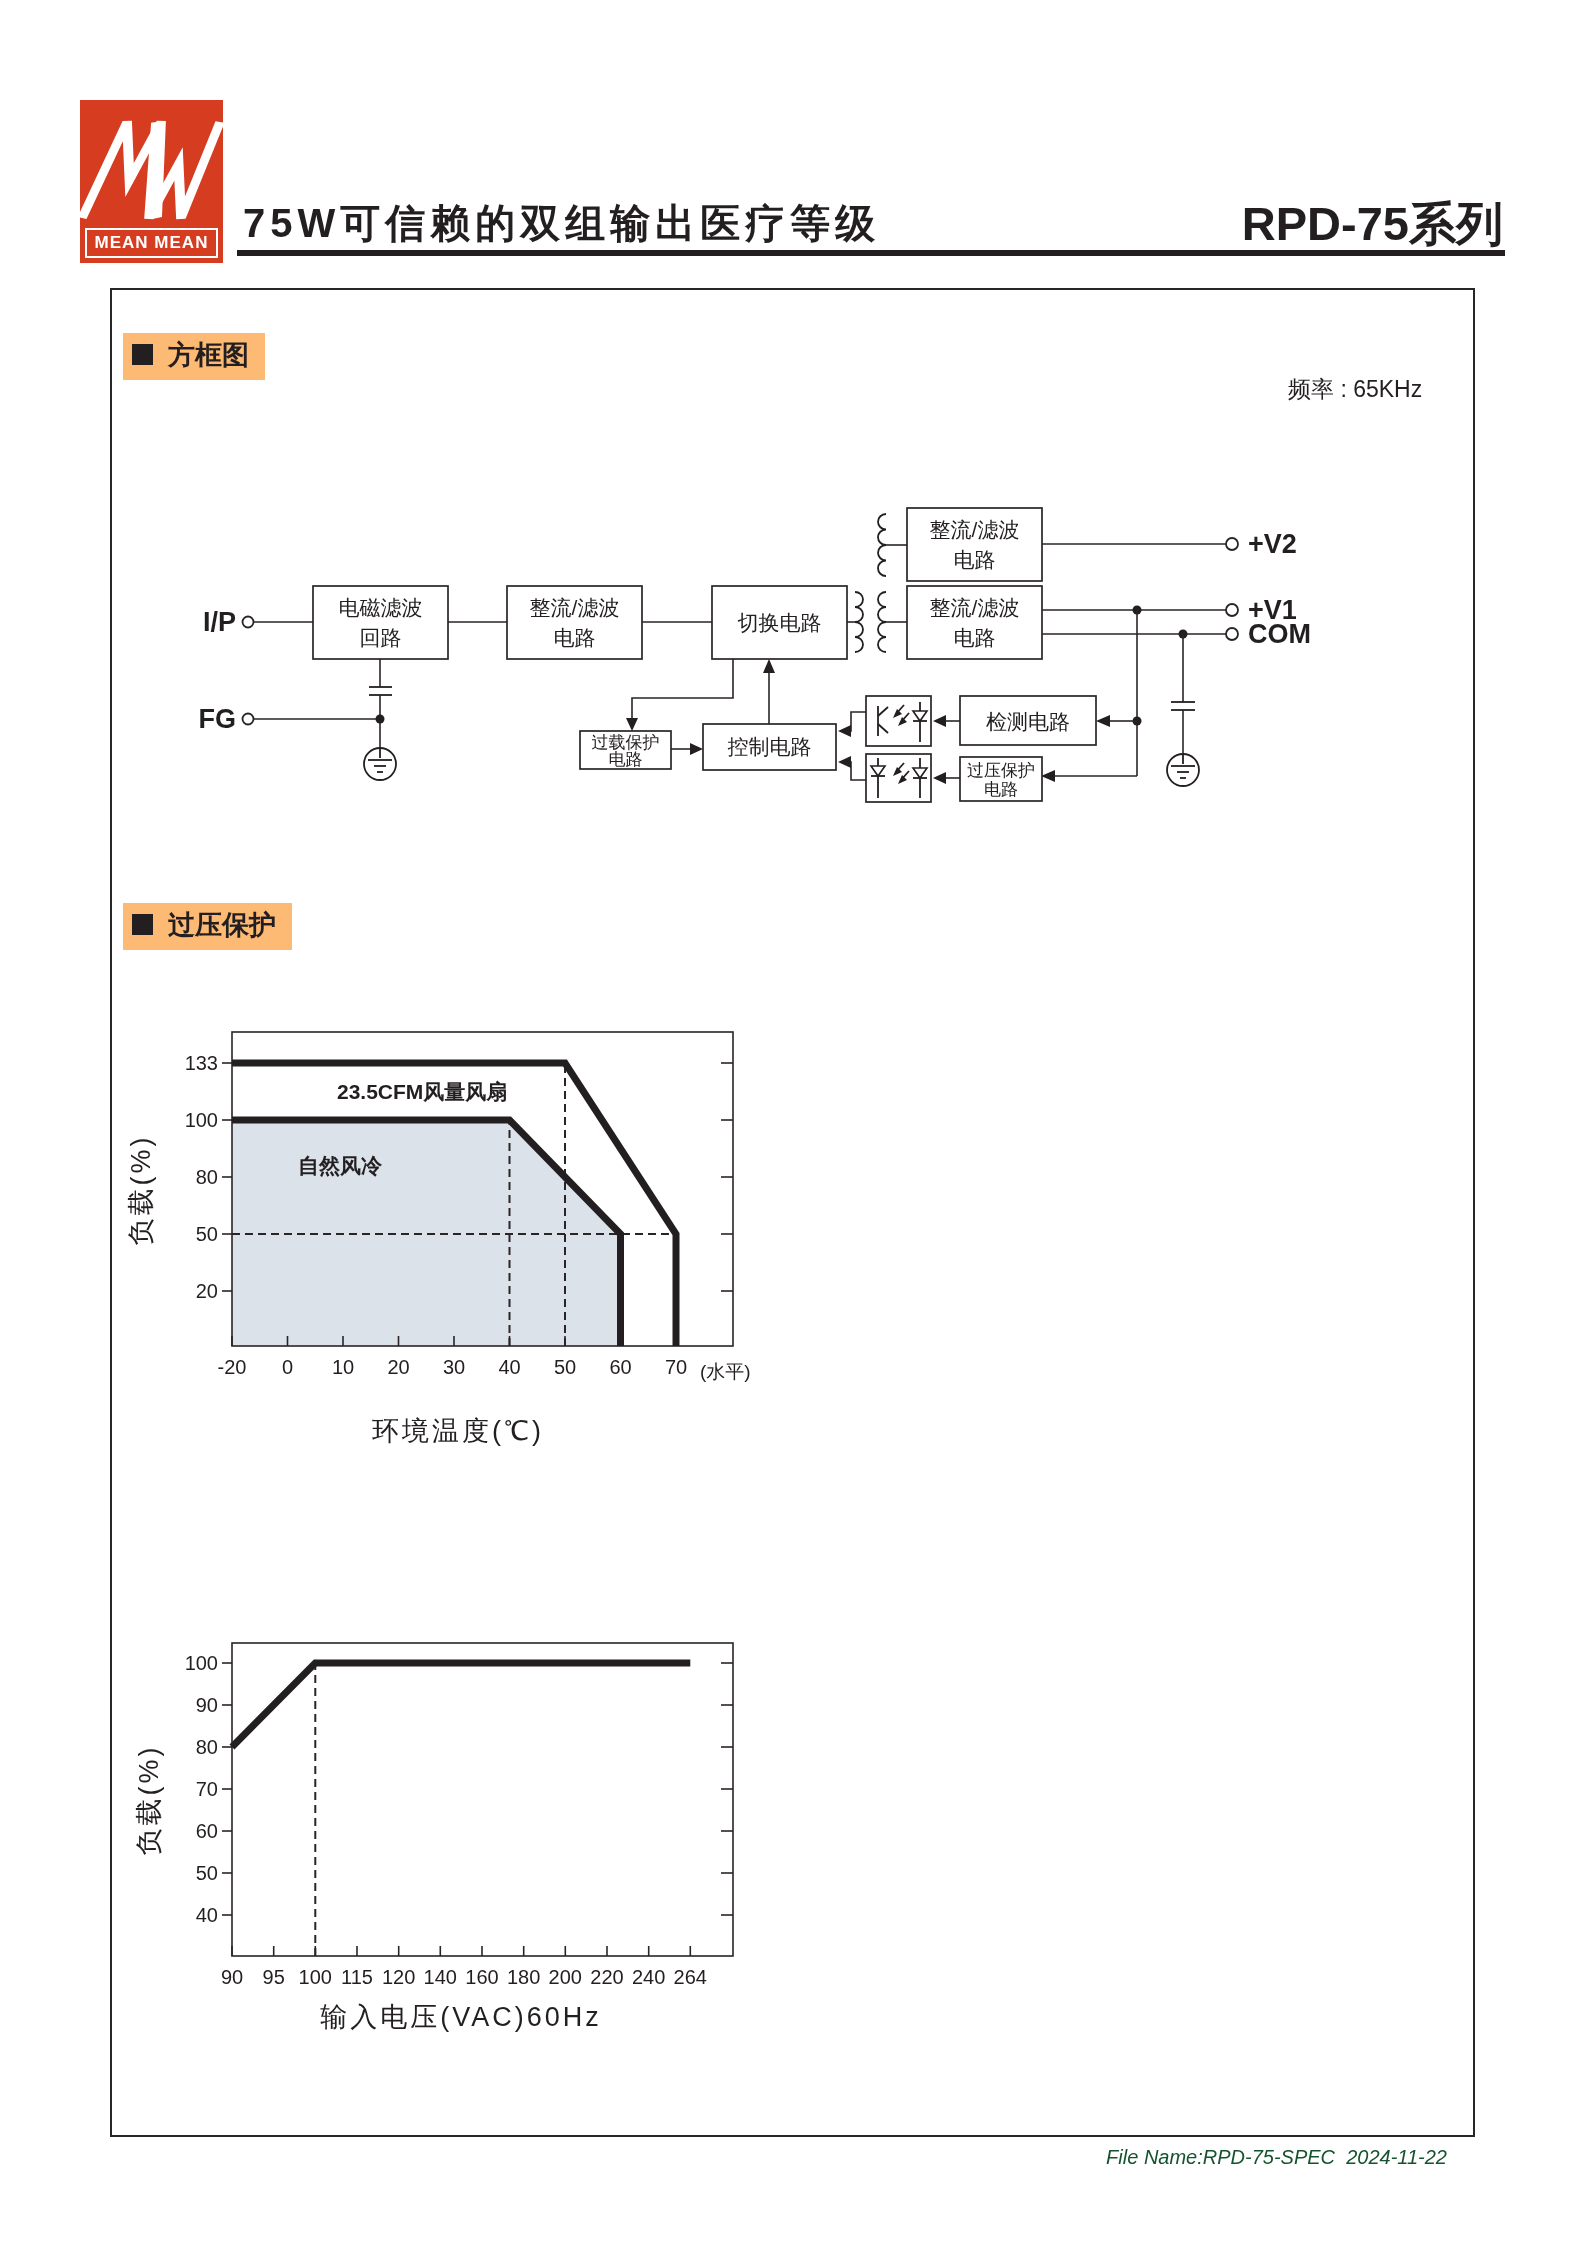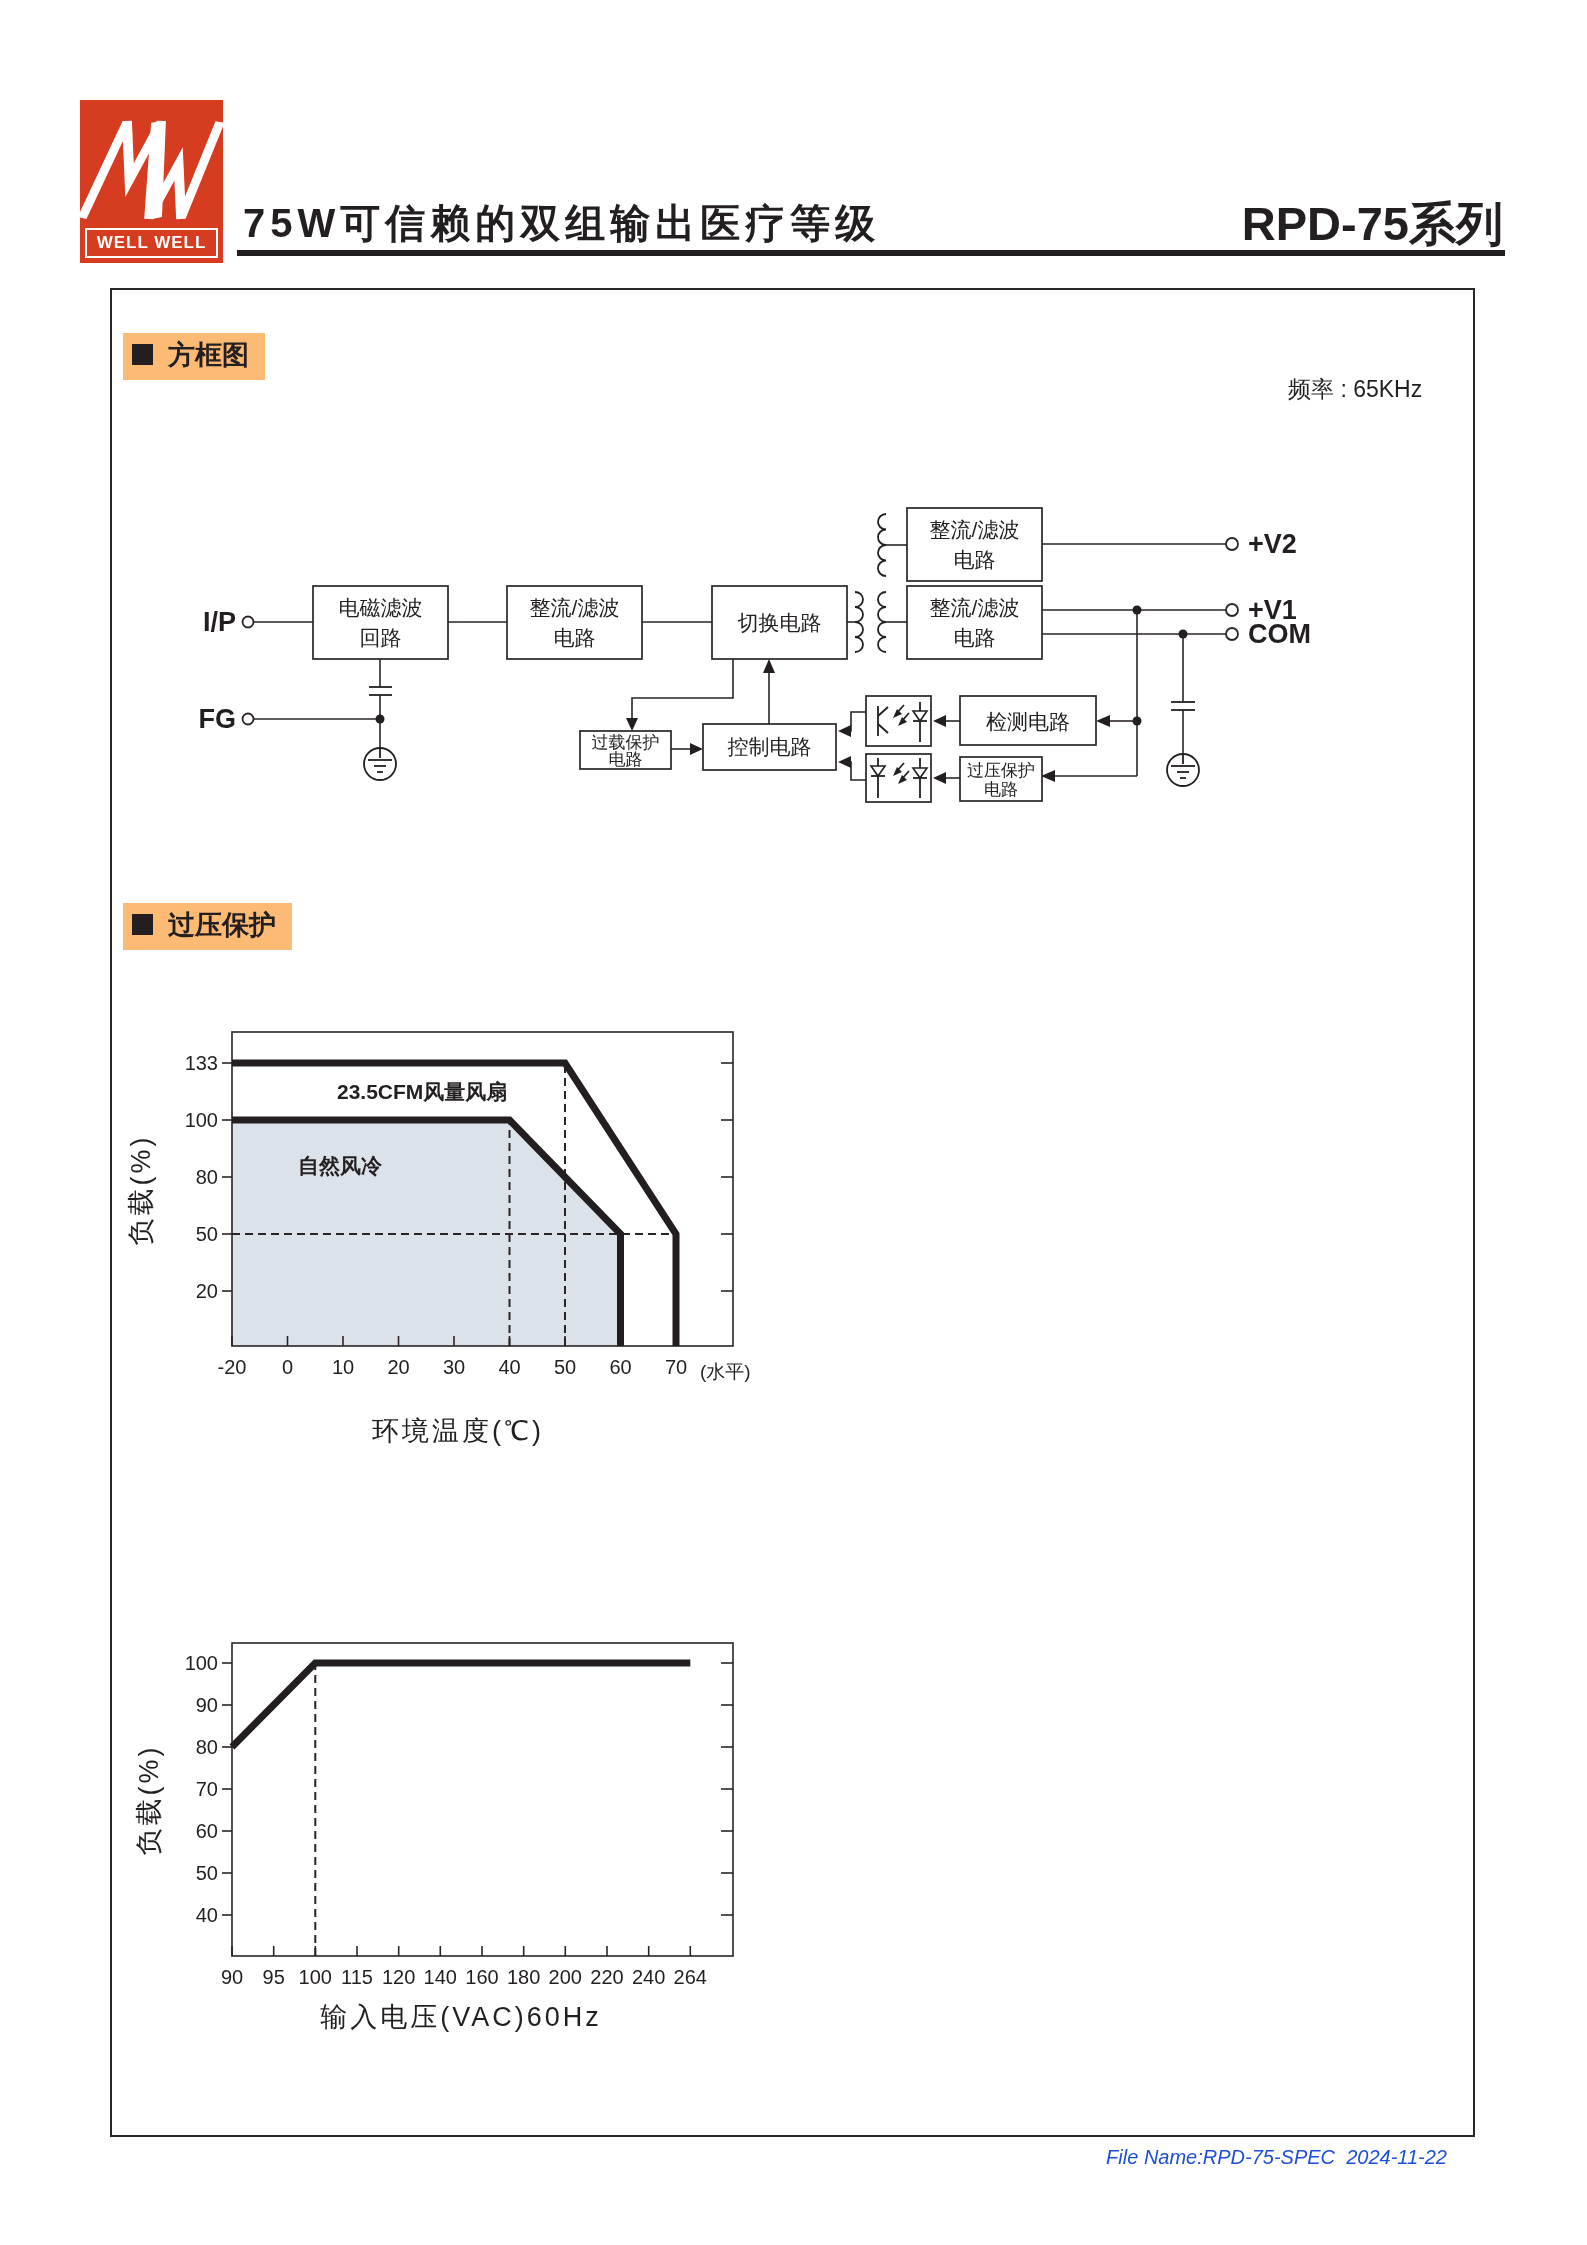--- a/index.html
+++ b/index.html
@@ -15,21 +15,21 @@
   
   .frame{position:absolute;left:110px;top:288px;width:1361px;height:1845px;border:2px solid #2a2626;}
   
   .sect{position:absolute;background:#fdba74;font-size:27px;font-weight:600;
         padding:4px 16px 7px 9px;white-space:nowrap;}
   .sect .sq{display:inline-block;width:21px;height:21px;background:#231f20;margin-right:15px;vertical-align:-1px;}
   .sect1{left:123px;top:333px;}
   .sect2{left:123px;top:903px;}
   .sect3{left:123px;top:1523px;}
   
-  .footer{position:absolute;right:140px;top:2146px;font-size:20px;font-style:italic;color:#1d4ed8;white-space:nowrap;}
+  .footer{position:absolute;right:140px;top:2146px;font-size:20px;font-style:italic;color:#14532d;white-space:nowrap;}
   
   svg{position:absolute;left:0;top:0;}
   text{font-family:"Liberation Sans", sans-serif;fill:#231f20;}
   .bx{font-size:21px;}
   .bxs{font-size:17px;}
   .tterm{font-size:27px;font-weight:600;}
   .tfreq{font-size:23px;}
   .tick{font-size:20px;}
   .clabel{font-size:21px;font-weight:600;}
   .alabel{font-size:27px;letter-spacing:3px;}
@@ -49,21 +49,21 @@
 
 <div class="page">
 
   <div class="logo">
     <svg width="143" height="128" viewBox="0 0 143 128">
       <g transform="translate(30,6) skewX(-14)" stroke="#fff" stroke-width="9.5" fill="none">
         <polyline points="0,112 21,16 38,74 55,16 75,112"></polyline>
         <polyline points="50,16 67,112 83,58 99,112 114,16"></polyline>
       </g>
     </svg>
-    <div class="logo-band">WELL WELL</div>
+    <div class="logo-band">MEAN MEAN</div>
   </div>
   <div class="doc-title">75W可信赖的双组输出医疗等级</div>
   <div class="doc-series">RPD-75系列</div>
   <div class="title-rule"></div>
 
   <div class="frame"></div>
 
   <div class="sect sect1">
     <span class="sq"></span><span>方框图</span>
   </div>

